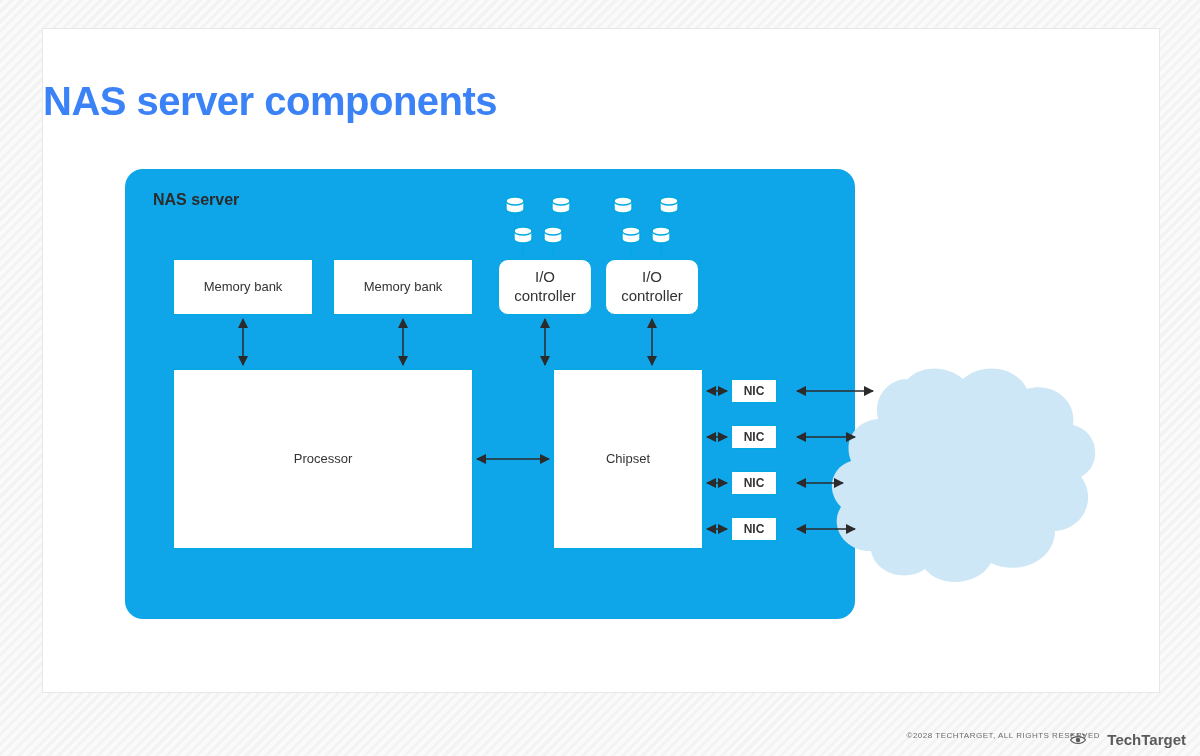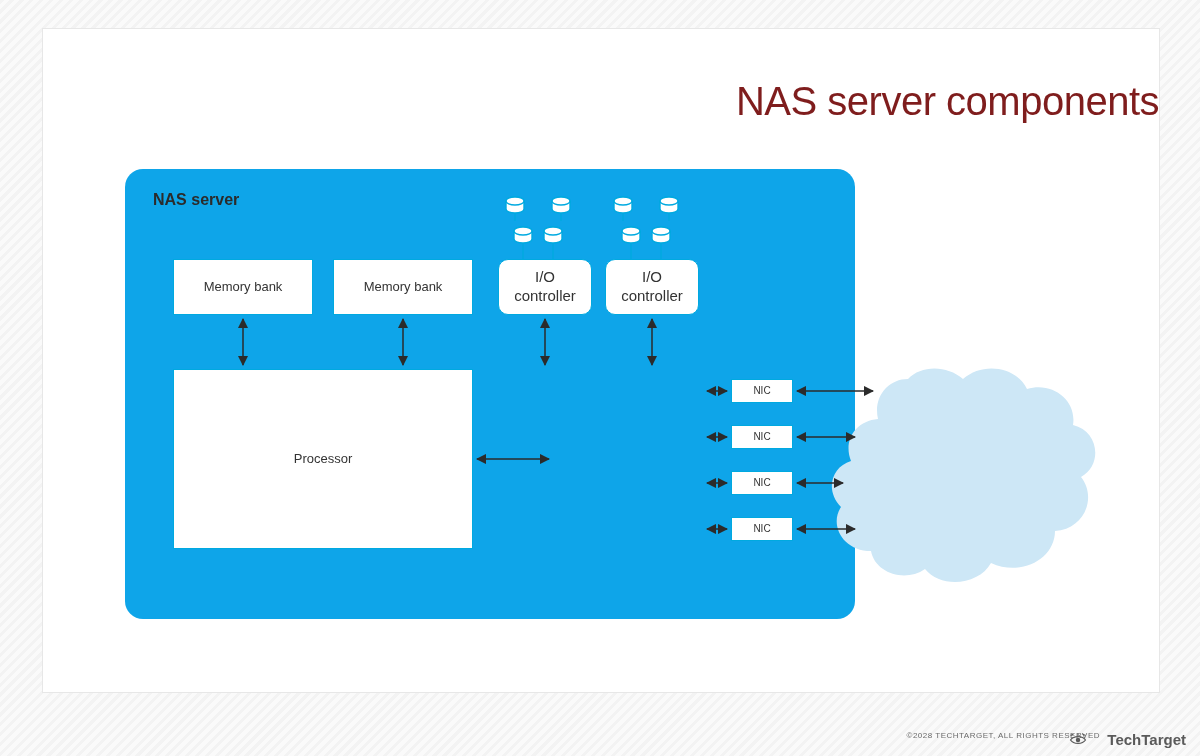--- a/index.html
+++ b/index.html
@@ -14,25 +14,25 @@
   .frame {
     position: absolute;
     left: 42px; top: 28px;
     width: 1118px; height: 665px;
     background: #ffffff;
     border: 1px solid #e7e7e7;
   }
   .title {
     position: absolute;
     left: 0; right: 0; top: 50px;
-    text-align: right;
+    text-align: left;
     font-size: 40px;
-    font-weight: 400;
+    font-weight: 700;
     letter-spacing: -0.5px;
-    color: #7f1d1d;
+    color: #3b82f6;
   }
   .nas-panel {
     position: absolute;
     left: 82px; top: 140px;
     width: 730px; height: 450px;
     background: #0ea5e9;
     border-radius: 18px;
   }
   .nas-label {
     position: absolute;
@@ -52,21 +52,21 @@
     line-height: 1.25;
     color: #333;
   }
   
   #mem1 { left: 130px; top: 230px; width: 140px; height: 56px; }
   #mem2 { left: 290px; top: 230px; width: 140px; height: 56px; }
   #io1  { left: 455px; top: 230px; width: 94px;  height: 56px; border-radius: 10px; font-size: 15px; }
   #io2  { left: 562px; top: 230px; width: 94px;  height: 56px; border-radius: 10px; font-size: 15px; }
   #proc { left: 130px; top: 340px; width: 300px; height: 180px; }
   #chip { left: 510px; top: 340px; width: 150px; height: 180px; }
-  .nic  { width: 62px; height: 24px; font-size: 10px; }
+  .nic  { width: 46px; height: 24px; font-size: 12px; font-weight: bold; }
   #nic1 { left: 688px; top: 350px; }
   #nic2 { left: 688px; top: 396px; }
   #nic3 { left: 688px; top: 442px; }
   #nic4 { left: 688px; top: 488px; }
 
   .network-label {
     position: absolute;
     left: 910px; top: 418px;
     font-size: 17px;
     color: #333;
@@ -111,20 +111,21 @@
 
   <div id="mem1" class="box">Memory bank</div>
   <div id="mem2" class="box">Memory bank</div>
   <div id="io1" class="box">
       <span>I/O<br>controller</span>
     </div>
   <div id="io2" class="box">
       <span>I/O<br>controller</span>
     </div>
   <div id="proc" class="box">Processor</div>
+  <div id="chip" class="box">Chipset</div>
   <div id="nic1" class="box nic">NIC</div>
   <div id="nic2" class="box nic">NIC</div>
   <div id="nic3" class="box nic">NIC</div>
   <div id="nic4" class="box nic">NIC</div>
 
   <div class="network-label">Network</div>
 
   <svg class="overlay" viewBox="0 0 1118 665">
     <defs>
       <marker id="ahR" viewBox="0 0 10 10" refX="9" refY="5" markerWidth="7" markerHeight="7" orient="auto-start-reverse">

